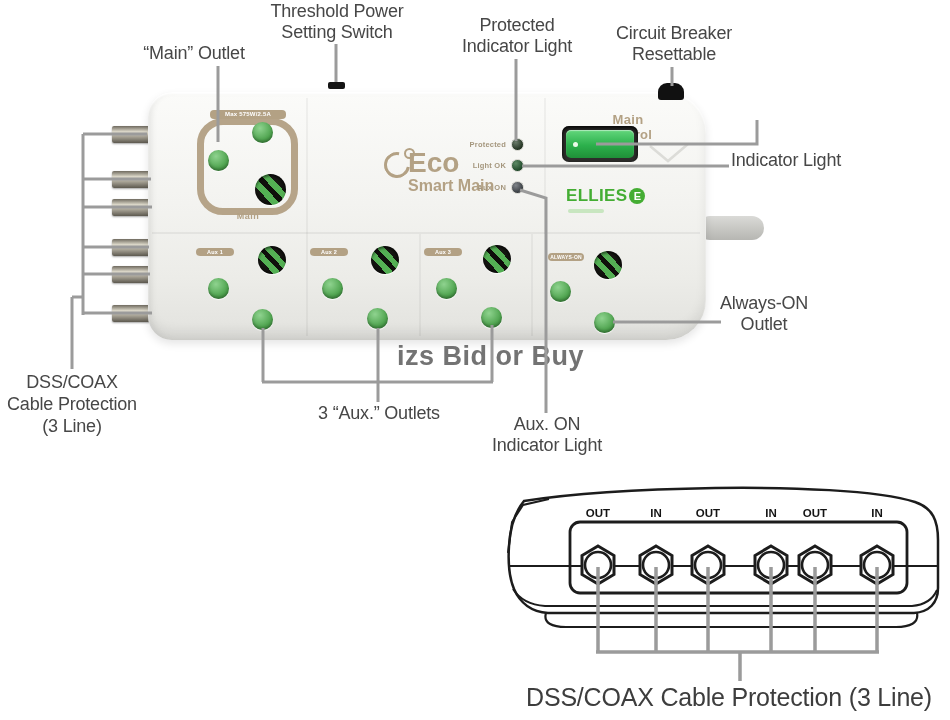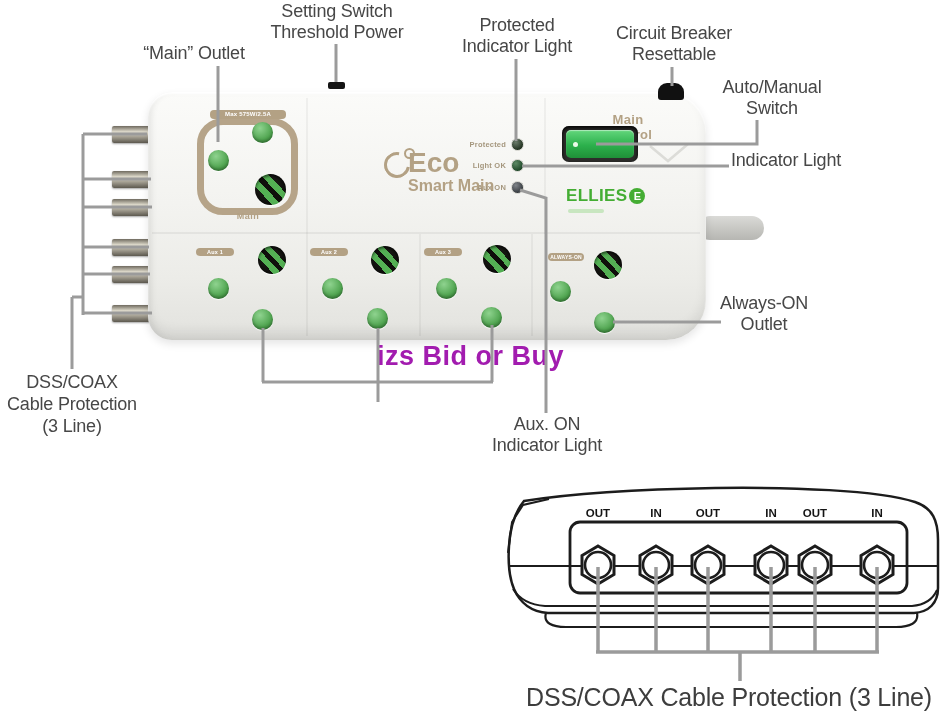--- a/index.html
+++ b/index.html
@@ -68,21 +68,21 @@
         align-items:center;gap:2px;}
   .ellies-txt{font-size:17px;font-weight:bold;color:#44ad33;letter-spacing:.3px;}
   .ellies-badge{width:16px;height:16px;border-radius:50%;background:#44ad33;color:#fff;
         font-size:11px;font-weight:bold;display:flex;align-items:center;
         justify-content:center;}
   .smudge{position:absolute;left:568px;top:209px;width:36px;height:4px;z-index:3;
         background:#c8e6c0;border-radius:2px;}
   .breaker{position:absolute;left:658px;top:83px;width:26px;height:17px;z-index:2;
         background:#111;border-radius:9px 9px 3px 3px;}
   .watermark{position:absolute;left:377px;top:341px;z-index:4;font-size:27px;
-        font-weight:bold;color:#a21caf;letter-spacing:.5px;white-space:nowrap;}
+        font-weight:bold;color:#737373;letter-spacing:.5px;white-space:nowrap;padding-left:20px;}
   .overlay{position:absolute;left:0;top:0;z-index:5;pointer-events:none;}
   .overlay text{font-family:"Liberation Sans",sans-serif;font-weight:bold;
         font-size:11.5px;fill:#141414;text-anchor:middle;}
 </style>
 </head>
 <body>
 
 <div class="canvas">
 
   <div class="cord"></div>
@@ -158,47 +158,44 @@
 
   <div class="pill" style="left:548px;top:253px;width:36px;height:8px;font-size:5px;line-height:8px">ALWAYS-ON</div>
   <div class="pin-b" style="left:594px;top:251px;width:28px;height:28px"></div>
   <div class="pin-s" style="left:550px;top:281px"></div>
   <div class="pin-s" style="left:594px;top:312px"></div>
 
   <div class="watermark">izs Bid or Buy</div>
 
   <div class="lbl" style="left:104px;top:43px">“Main” Outlet</div>
   <div class="lbl" style="left:247px;top:1px">
+    <div>Threshold Power</div>
     <div>Setting Switch</div>
-    <div>Threshold Power</div>
   </div>
   <div class="lbl" style="left:427px;top:15px">
     <div>Protected</div>
     <div>Indicator Light</div>
   </div>
   <div class="lbl" style="left:584px;top:23px">
     <div>Circuit Breaker</div>
     <div>Resettable</div>
-  </div>
-  <div class="lbl" style="left:682px;top:77px">
-    <div>Auto/Manual</div>
-    <div>Switch</div>
   </div>
   <div class="lbl" style="left:696px;top:150px">
     <div>Indicator Light</div>
   </div>
   <div class="lbl" style="left:674px;top:293px">
     <div>Always-ON</div>
     <div>Outlet</div>
   </div>
   <div class="lbl" style="left:-18px;top:371px;line-height:22px">
     <div>DSS/COAX</div>
     <div>Cable Protection</div>
     <div>(3 Line)</div>
   </div>
+  <div class="lbl" style="left:289px;top:403px">3 “Aux.” Outlets</div>
   <div class="lbl" style="left:457px;top:414px">
     <div>Aux. ON</div>
     <div>Indicator Light</div>
   </div>
   <div class="lbl big" style="left:499px;top:683px">DSS/COAX Cable Protection (3 Line)</div>
 
   <svg class="overlay" width="950" height="720" viewBox="0 0 950 720">
 
     <path d="M650,146 L668,161 L688,144" stroke="#dcdcd8" stroke-width="2.5" fill="none"></path>
 

